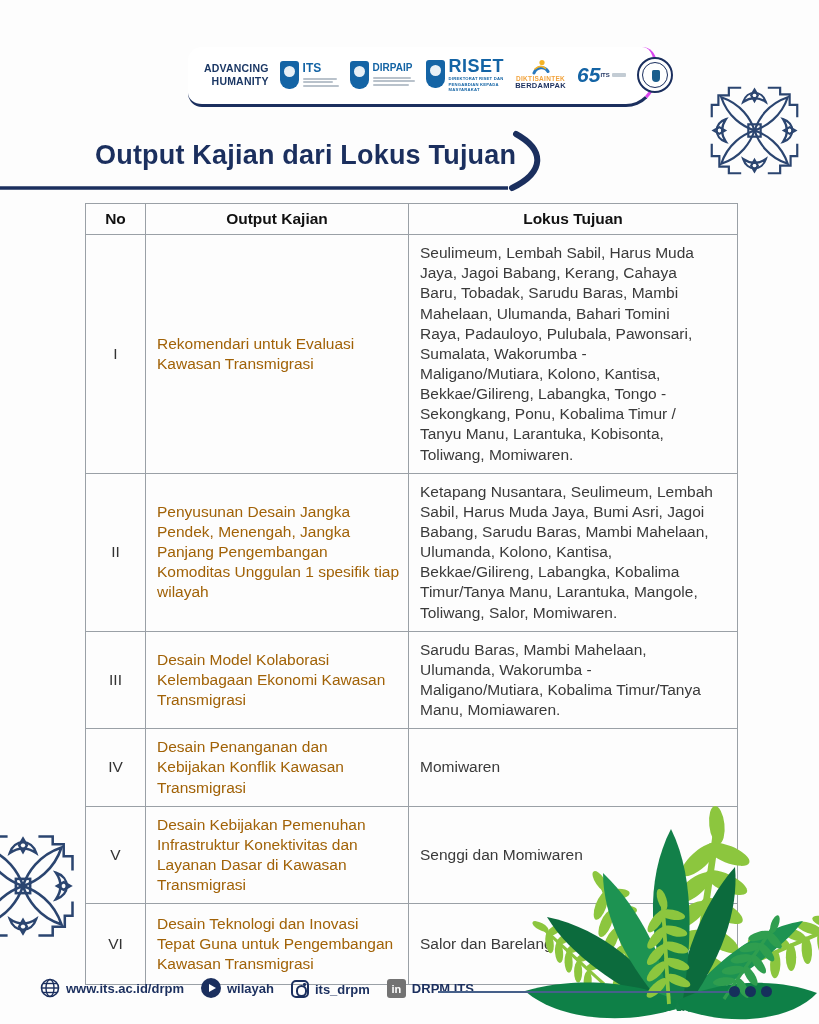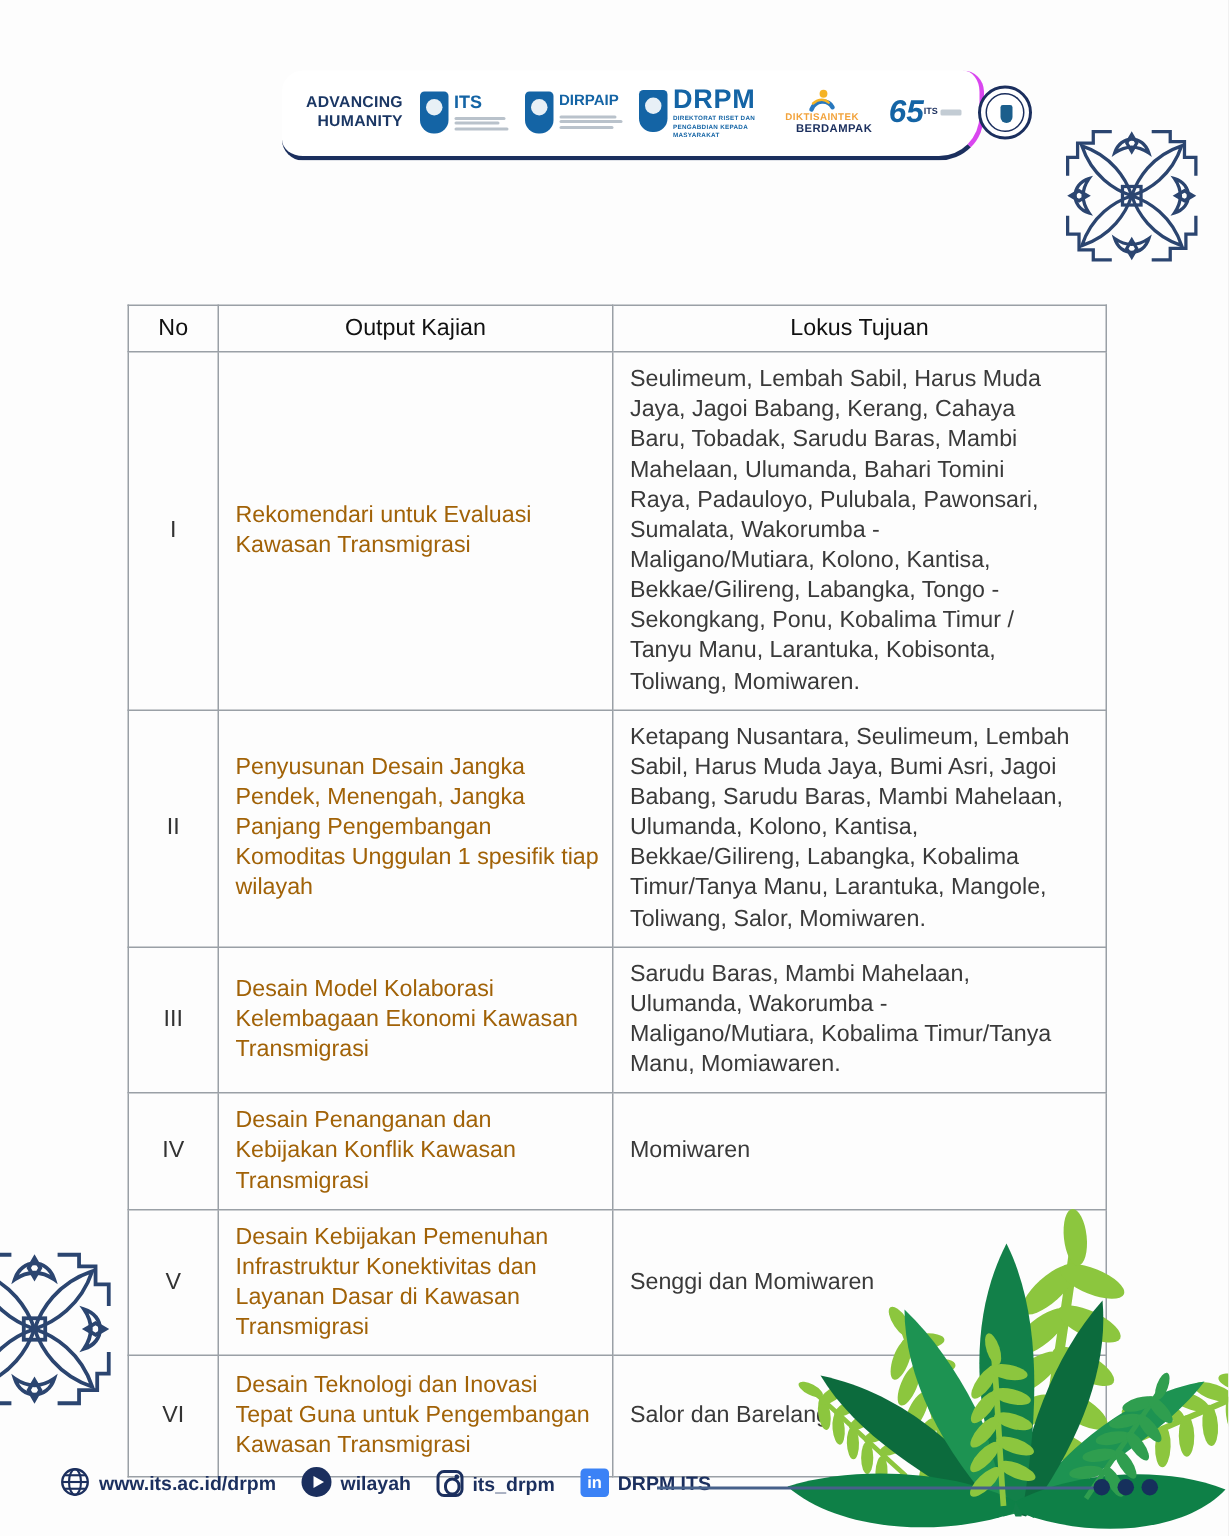--- a/index.html
+++ b/index.html
@@ -24,21 +24,21 @@
   .logo-text{display:flex;flex-direction:column;line-height:1;}
   .logo-main{font-weight:800;color:#1464A5;}
   .its-main{font-size:12px;}
   .dirpaip-main{font-size:10px;}
   .drpm-main{font-size:18px;letter-spacing:.5px;}
   .sub-bars{margin-top:2px;}
   .sub-bars i{display:block;height:2px;background:#b9c2cb;margin-top:1.5px;border-radius:1px;}
   .drpm-sub{font-size:4.2px;color:#1464A5;font-weight:700;letter-spacing:.2px;margin-top:1.5px;line-height:1.3;}
   .dikti{display:flex;flex-direction:column;align-items:center;line-height:1.1;}
   .dikti-l1{font-size:6.5px;font-weight:800;color:#F2A33C;letter-spacing:.3px;}
-  .dikti-l2{font-size:7.5px;font-weight:800;color:#1B2F5E;letter-spacing:.3px;margin-left:16px;}
+  .dikti-l2{font-size:7.5px;font-weight:800;color:#1B2F5E;letter-spacing:.3px;}
   .anniv{display:flex;flex-direction:row;align-items:center;line-height:1;}
   .anniv-num{font-size:21px;font-weight:800;color:#1464A5;font-style:italic;}
   .anniv-sub{display:flex;align-items:center;gap:2px;margin-top:1px;}
   .anniv-its{font-size:6px;font-weight:800;color:#1B2F5E;}
   .anniv-bar{width:14px;height:4px;background:#c3ccd4;border-radius:1px;}
   .seal{width:36px;height:36px;border-radius:50%;border:2px solid #1B2F5E;position:relative;background:#fff;flex:0 0 auto;}
   .seal::before{content:'';position:absolute;inset:3px;border:1px solid #1B2F5E;border-radius:50%;}
   .seal::after{content:'';position:absolute;left:13px;top:11px;width:8px;height:12px;background:#1B5E8C;border-radius:2px 2px 5px 5px;}
   
   .ornament{position:absolute;color:#2B4570;}
@@ -53,40 +53,40 @@
   .title-swoosh{position:absolute;left:0;top:0;width:580px;height:75px;}
   
   table.main{
     position:absolute;left:85px;top:203px;border-collapse:collapse;
     width:652px;table-layout:fixed;background:transparent;
   }
   table.main th,table.main td{
     border:1px solid #9aa0a6;vertical-align:middle;
     font-size:15.5px;line-height:1.3;
   }
-  table.main th{font-weight:400;color:#111;padding:5px 6px;}
+  table.main th{font-weight:700;color:#111;padding:5px 6px;}
   td.no-cell{text-align:center;color:#333;}
   td.out-cell{padding:8px 8px 8px 11px;color:#a16207;}
   td.lok-cell{padding:8px 24px 8px 11px;color:#3a3a3a;}
   col.c-no{width:60px;} col.c-out{width:263px;} col.c-lok{width:329px;}
   tr.r1{height:208px;} tr.r2{height:140px;} tr.r3{height:83px;}
   tr.r4{height:74px;} tr.r5{height:90px;} tr.r6{height:81px;}
   
   .plant{position:absolute;left:519px;top:799px;width:300px;height:225px;z-index:1;}
   
   .footer{position:absolute;left:40px;top:978px;display:flex;align-items:flex-end;gap:17px;z-index:2;}
   .f-item{display:flex;align-items:center;gap:6px;}
   .f-label{font-size:13px;font-weight:700;color:#1B2F5E;}
   .ic{flex:0 0 auto;}
   .yt-circle{width:20px;height:20px;border-radius:50%;background:#1B2F5E;position:relative;}
   .yt-circle::after{content:'';position:absolute;left:8px;top:6px;border-left:7px solid #fff;border-top:4px solid transparent;border-bottom:4px solid transparent;}
   .ig{width:18px;height:18px;border:2.2px solid #1B2F5E;border-radius:5px;position:relative;}
   .ig::before{content:'';position:absolute;left:3px;top:3px;width:7.5px;height:7.5px;border:2px solid #1B2F5E;border-radius:50%;}
   .ig::after{content:'';position:absolute;right:1px;top:1px;width:2.5px;height:2.5px;background:#1B2F5E;border-radius:50%;}
-  .li{width:19px;height:19px;background:#3b82f6;border-radius:3px;color:#fff;font-size:11px;font-weight:800;display:flex;align-items:center;justify-content:center;}
+  .li{width:19px;height:19px;background:#737373;border-radius:3px;color:#fff;font-size:11px;font-weight:800;display:flex;align-items:center;justify-content:center;}
   .footer-line{position:absolute;left:438px;top:991px;width:296px;height:2px;background:#46608a;z-index:2;}
   .dots{position:absolute;left:729px;top:986px;display:flex;gap:5px;z-index:2;}
   .dots i{width:11px;height:11px;border-radius:50%;background:#16305c;}
 </style>
 </head>
 <body>
 
 <div class="page">
 
   <div class="logo-pill">
@@ -112,21 +112,21 @@
         <span class="sub-bars">
             <i style="width:38px"></i>
             <i style="width:42px"></i>
             <i style="width:36px"></i>
           </span>
       </span>
     </div>
     <div class="logo-unit">
       <span class="shield"></span>
       <span class="logo-text">
-        <span class="logo-main drpm-main">DRPM</span>
+        <span class="logo-main drpm-main">RISET</span>
         <span class="drpm-sub">
           <span>DIREKTORAT RISET DAN</span><br>
           <span>PENGABDIAN KEPADA MASYARAKAT</span>
         </span>
       </span>
     </div>
     <div class="dikti">
       <svg width="18" height="16" viewBox="0 0 18 16">
         <circle cx="10" cy="3.5" r="2.6" fill="#F5B325"></circle>
         <path d="M2,14 C4.5,7.5 13,7 16,12.5" stroke="#2878BE" stroke-width="3" fill="none" stroke-linecap="round"></path>
@@ -159,20 +159,27 @@
         <use href="#batik-q" transform="rotate(270 50 50)"></use>
         <rect x="43.5" y="43.5" width="13" height="13"></rect>
       </g>
     </defs>
     <use href="#batik-tile"></use>
   </svg>
   <svg class="ornament bl" viewBox="0 0 100 100">
     <use href="#batik-tile"></use>
   </svg>
 
+  <div class="title-wrap">
+    <svg class="title-swoosh" viewBox="0 0 580 75">
+      <path d="M0,62 L508,62" stroke="#1B2F5E" stroke-width="3.5" fill="none"></path>
+      <path d="M516,8 C545,24 545,46 512,62" stroke="#1B2F5E" stroke-width="6" fill="none" stroke-linecap="round"></path>
+    </svg>
+    <div class="page-title">Output Kajian dari Lokus Tujuan</div>
+  </div>
 
   <table class="main">
     <colgroup>
         <col class="c-no">
         <col class="c-out">
         <col class="c-lok">
       </colgroup>
     <thead>
       <tr>
         <th>No</th>

